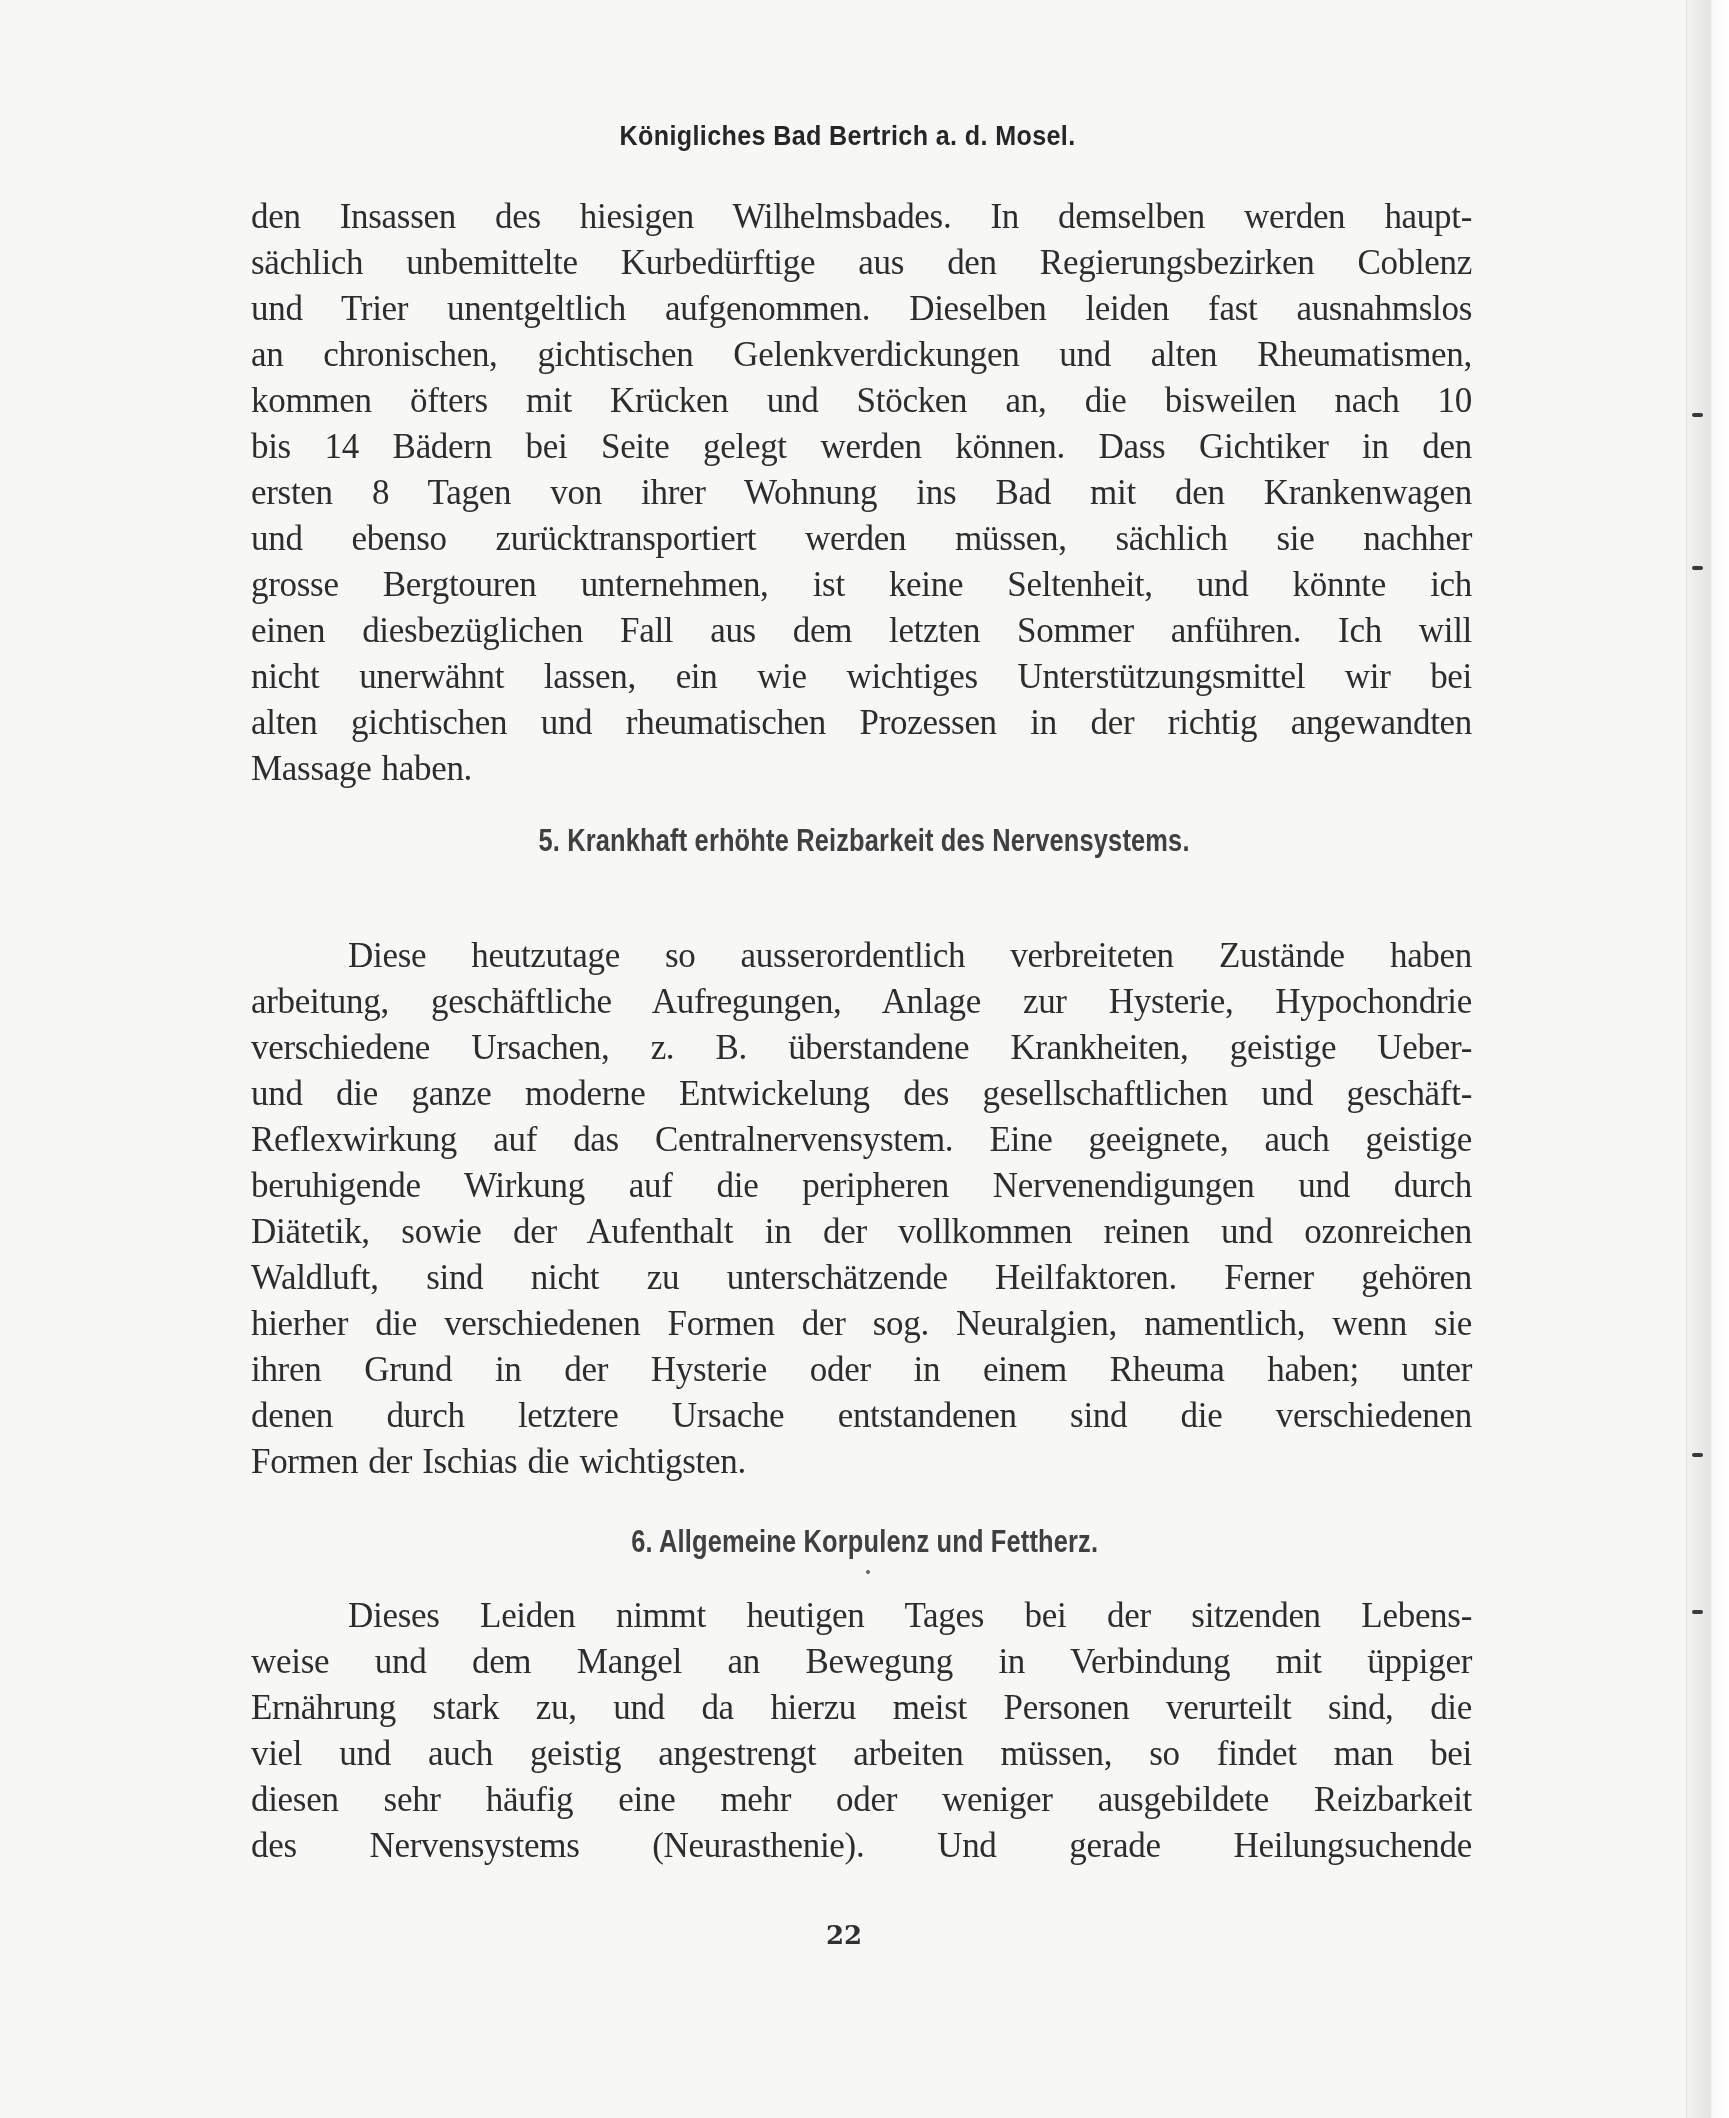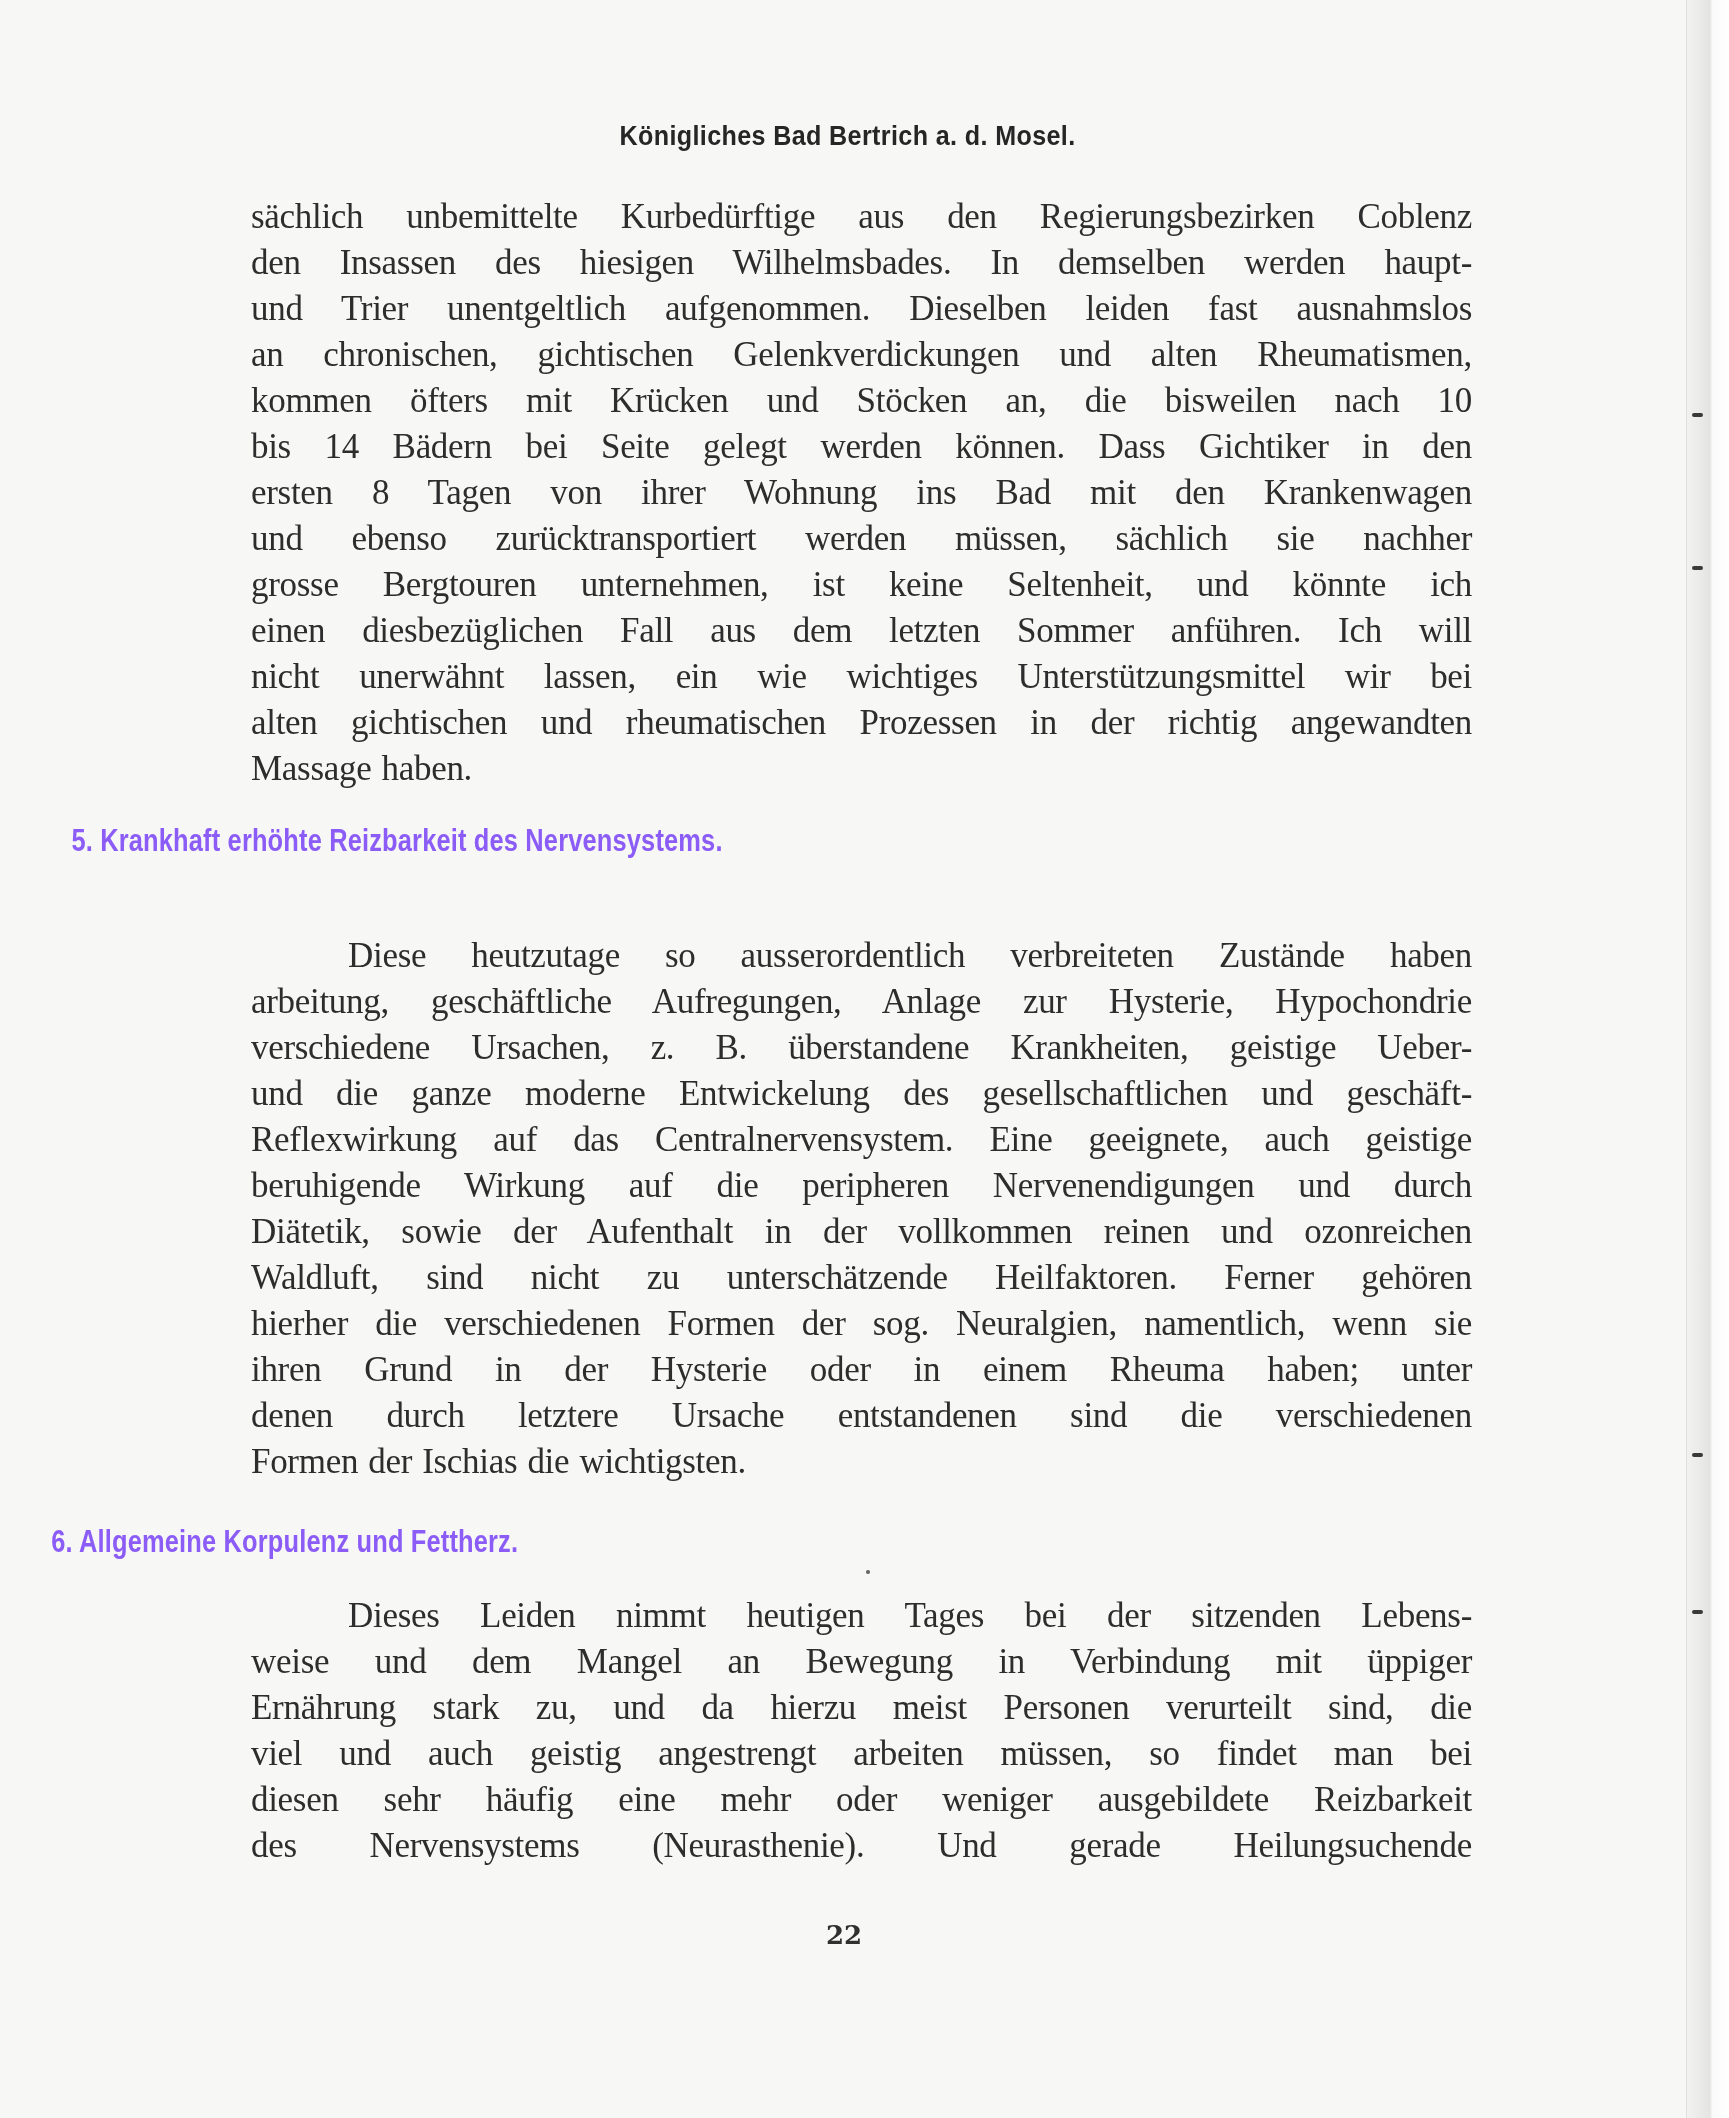--- a/index.html
+++ b/index.html
@@ -70,25 +70,25 @@
     .para .ln.last {
       text-align-last: left;
     }
     .para .ln.indent {
       padding-left: 97px;
     }
     .section-heading {
       position: absolute;
       left: 0;
       width: 1729px;
-      text-align: left;
+      text-align: center;
       font-family: "Liberation Sans", "DejaVu Sans", sans-serif;
       font-weight: bold;
       font-size: 31px;
-      color: #8b5cf6;
+      color: #404040;
       letter-spacing: 0.2px;
     }
     .section-heading span {
       display: inline-block;
       transform: scaleX(0.82);
     }
     .page-number {
       position: absolute;
       top: 1920px;
       left: 826px;
@@ -111,22 +111,22 @@
 <div class="page-edge">
   <div class="spec" style="top:413px;"></div>
   <div class="spec" style="top:566px;"></div>
   <div class="spec" style="top:1453px;"></div>
   <div class="spec" style="top:1610px;"></div>
 </div>
 
 <div class="running-head">Königliches Bad Bertrich a. d. Mosel.</div>
 
 <div class="text-block para" style="top:194px;">
+  <span class="ln">den Insassen des hiesigen Wilhelmsbades. In demselben werden haupt-</span>
   <span class="ln">sächlich unbemittelte Kurbedürftige aus den Regierungsbezirken Coblenz</span>
-  <span class="ln">den Insassen des hiesigen Wilhelmsbades. In demselben werden haupt-</span>
   <span class="ln">und Trier unentgeltlich aufgenommen. Dieselben leiden fast ausnahmslos</span>
   <span class="ln">an chronischen, gichtischen Gelenkverdickungen und alten Rheumatismen,</span>
   <span class="ln">kommen öfters mit Krücken und Stöcken an, die bisweilen nach 10</span>
   <span class="ln">bis 14 Bädern bei Seite gelegt werden können. Dass Gichtiker in den</span>
   <span class="ln">ersten 8 Tagen von ihrer Wohnung ins Bad mit den Krankenwagen</span>
   <span class="ln">und ebenso zurücktransportiert werden müssen, sächlich sie nachher</span>
   <span class="ln">grosse Bergtouren unternehmen, ist keine Seltenheit, und könnte ich</span>
   <span class="ln">einen diesbezüglichen Fall aus dem letzten Sommer anführen. Ich will</span>
   <span class="ln">nicht unerwähnt lassen, ein wie wichtiges Unterstützungsmittel wir bei</span>
   <span class="ln">alten gichtischen und rheumatischen Prozessen in der richtig angewandten</span>

